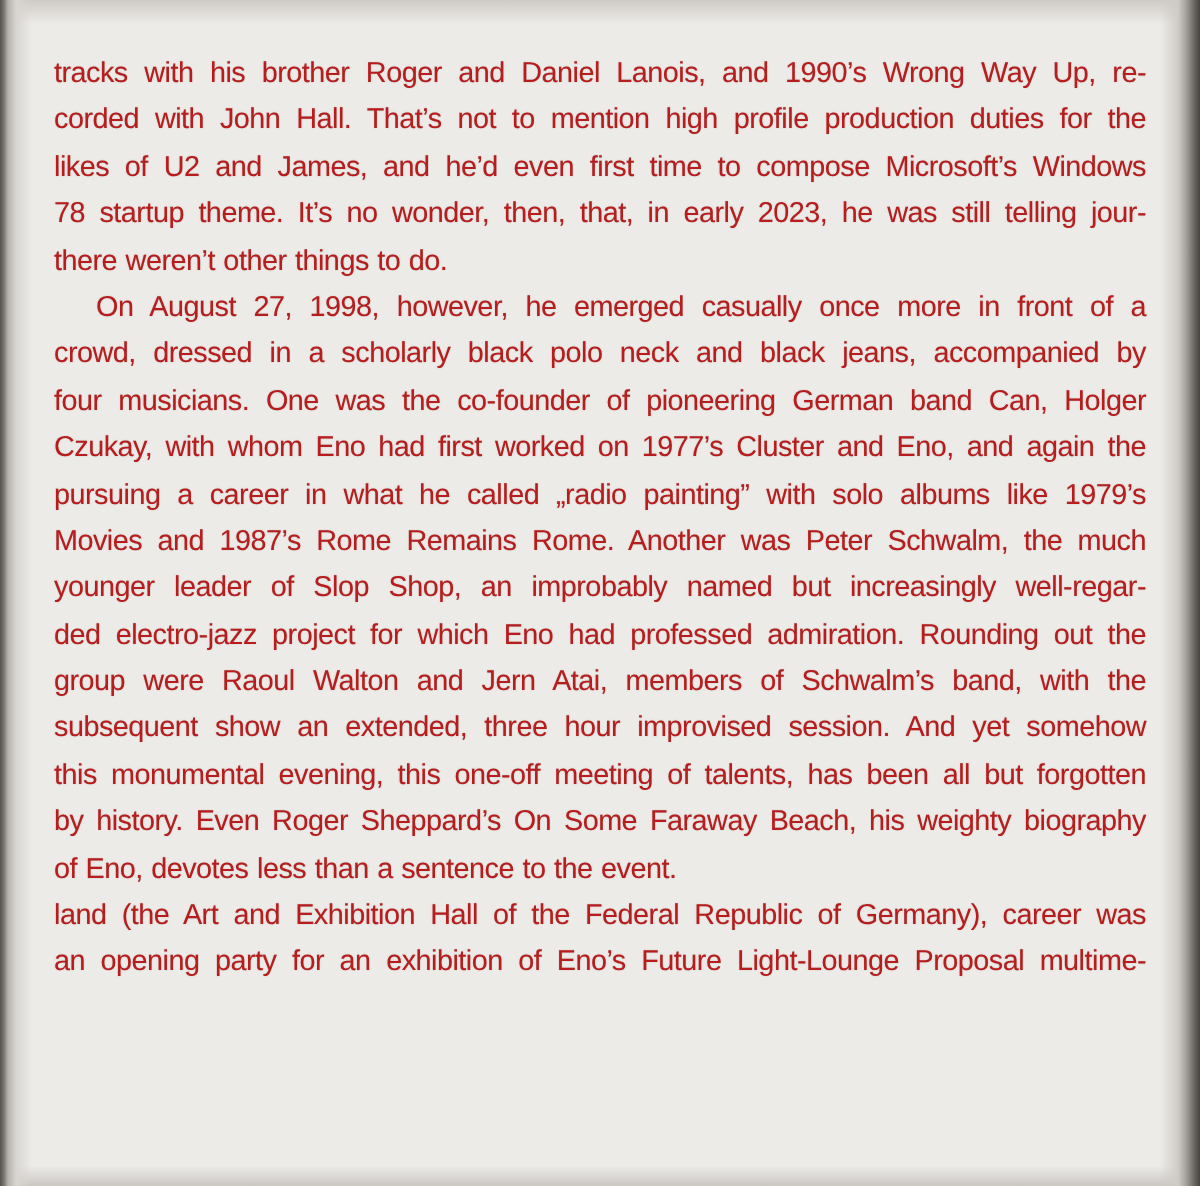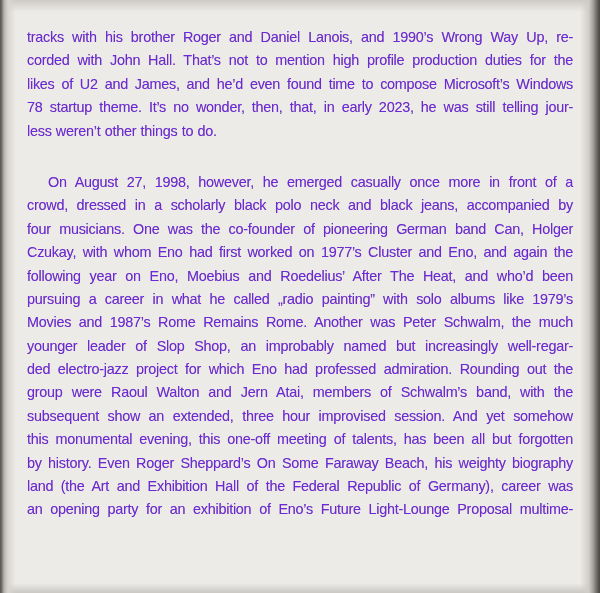--- a/index.html
+++ b/index.html
@@ -14,39 +14,38 @@
   .scan {
     position: absolute;
     inset: 0;
     background: #edebe8;
   }
   .text-block {
     position: absolute;
     left: 27px;
     top: 26px;
     width: 546px;
-    color: #6d28d9;
+    color: #b91c1c;
     font-size: 14.4px;
     line-height: 23.4px;
     letter-spacing: -0.25px;
     word-spacing: 0.5px;
     text-shadow: 0 0 0.6px rgba(141, 139, 136, 0.65);
   }
   .line {
     height: 23.4px;
     text-align: justify;
     text-align-last: justify;
     white-space: normal;
   }
   .line.para-end {
     text-align-last: left;
   }
   .line.indent {
     text-indent: 21px;
-    margin-top: 28px;
   }
   
   .edge-left {
     position: absolute; left: 0; top: 0; bottom: 0; width: 16px;
     background: linear-gradient(to right,
       #55524e 0px, #7a7672 2px, #b5b2ae 4px, #d8d5d1 8px, rgba(237,235,232,0) 16px);
   }
   .edge-right {
     position: absolute; right: 0; top: 0; bottom: 0; width: 20px;
     background: linear-gradient(to left,
@@ -61,36 +60,36 @@
     background: linear-gradient(to top, rgba(150,146,140,0.4), rgba(237,235,232,0));
   }
 </style>
 </head>
 <body>
 
 <div class="scan">
   <div class="text-block">
     <div class="line">tracks with his brother Roger and Daniel Lanois, and 1990’s Wrong Way Up, re-</div>
     <div class="line">corded with John Hall. That’s not to mention high profile production duties for the</div>
-    <div class="line">likes of U2 and James, and he’d even found time to compose Microsoft’s Windows</div>
+    <div class="line">likes of U2 and James, and he’d even first time to compose Microsoft’s Windows</div>
     <div class="line">78 startup theme. It’s no wonder, then, that, in early 2023, he was still telling jour-</div>
-    <div class="line para-end">less weren’t other things to do.</div>
+    <div class="line para-end">there weren’t other things to do.</div>
     <div class="line indent">On August 27, 1998, however, he emerged casually once more in front of a</div>
     <div class="line">crowd, dressed in a scholarly black polo neck and black jeans, accompanied by</div>
     <div class="line">four musicians. One was the co-founder of pioneering German band Can, Holger</div>
     <div class="line">Czukay, with whom Eno had first worked on 1977’s Cluster and Eno, and again the</div>
-    <div class="line">following year on Eno, Moebius and Roedelius’ After The Heat, and who’d been</div>
     <div class="line">pursuing a career in what he called „radio painting” with solo albums like 1979’s</div>
     <div class="line">Movies and 1987’s Rome Remains Rome. Another was Peter Schwalm, the much</div>
     <div class="line">younger leader of Slop Shop, an improbably named but increasingly well-regar-</div>
     <div class="line">ded electro-jazz project for which Eno had professed admiration. Rounding out the</div>
     <div class="line">group were Raoul Walton and Jern Atai, members of Schwalm’s band, with the</div>
     <div class="line">subsequent show an extended, three hour improvised session. And yet somehow</div>
     <div class="line">this monumental evening, this one-off meeting of talents, has been all but forgotten</div>
     <div class="line">by history. Even Roger Sheppard’s On Some Faraway Beach, his weighty biography</div>
+    <div class="line para-end">of Eno, devotes less than a sentence to the event.</div>
     <div class="line">land (the Art and Exhibition Hall of the Federal Republic of Germany), career was</div>
     <div class="line">an opening party for an exhibition of Eno’s Future Light-Lounge Proposal multime-</div>
   </div>
   <div class="edge-top"></div>
   <div class="edge-bottom"></div>
   <div class="edge-left"></div>
   <div class="edge-right"></div>
 </div>
 
 </body></html>

